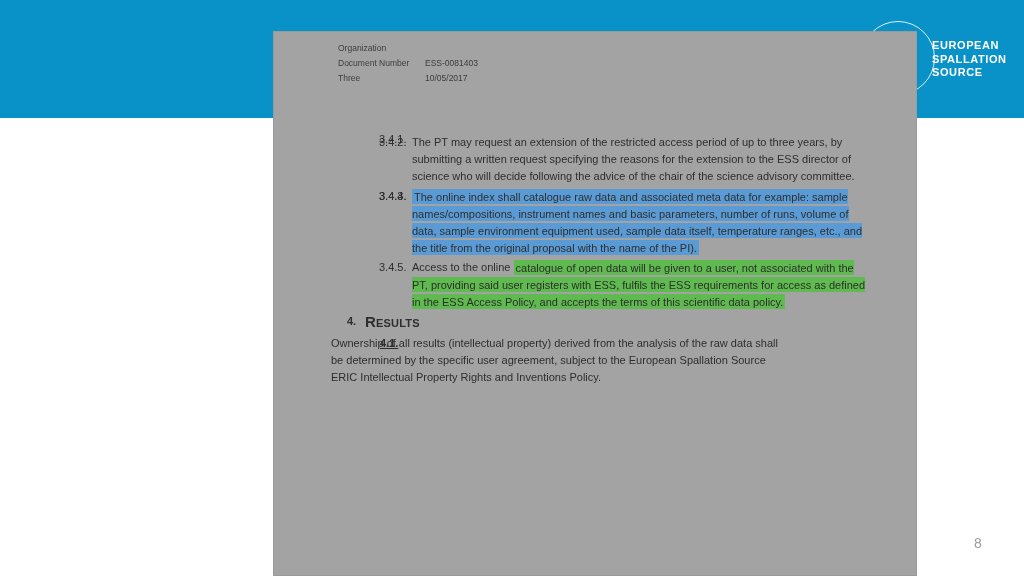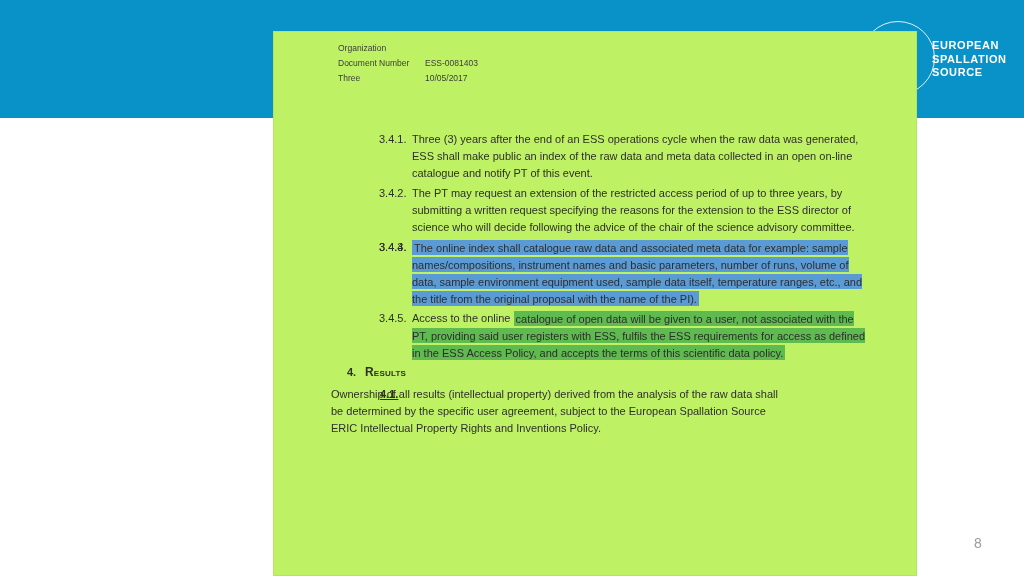--- a/index.html
+++ b/index.html
@@ -19,40 +19,40 @@
     border:1.2px solid rgba(255,255,255,0.85);border-radius:50%;
     box-sizing:border-box;z-index:2;
   }
   .logo-text{
     position:absolute;left:932px;top:39px;z-index:3;
     color:#ffffff;font-size:11px;font-weight:bold;
     letter-spacing:0.6px;line-height:13.5px;white-space:nowrap;
   }
   .page{
     position:absolute;left:273px;top:31px;width:644px;height:545px;
-    background:#bef264;z-index:4;
+    background:#a3a3a3;z-index:4;
     border:1px solid rgba(0,0,0,0.05);box-sizing:border-box;
   }
   .meta{
     position:absolute;left:64px;top:9px;
     font-size:8.5px;color:#3c3c3c;line-height:15px;
   }
   .meta-row{display:flex;}
   .meta-label{width:87px;}
   .meta-value{white-space:nowrap;}
   .clauses{
     position:absolute;left:1px;top:99px;width:644px;
     font-size:11px;line-height:17px;color:#2e2e2e;
   }
   .clause{position:relative;margin-bottom:3px;}
   .clause .num{position:absolute;left:104px;top:0;}
   .clause .body{margin-left:137px;width:458px;}
   .clause.heading{margin-top:2px;margin-bottom:5px;font-weight:bold;}
   .clause.heading .num{left:72px;}
-  .clause.heading .body{margin-left:90px;width:500px;font-variant:small-caps;font-size:12px;letter-spacing:0.2px;}
+  .clause.heading .body{margin-left:90px;width:500px;font-variant:small-caps;font-size:15px;letter-spacing:0.2px;}
   .clause.num-bold .num{left:105px;font-weight:bold;text-decoration:underline;}
   .clause.num-bold .body{margin-left:56px;width:455px;}
   .hl{padding:1.5px 2px;}
   .page-number{
     position:absolute;left:966px;top:535px;width:24px;
     text-align:center;font-size:14px;color:#9b9b9b;z-index:5;
   }
 </style>
 </head>
 <body>
@@ -79,21 +79,20 @@
       <span class="meta-value">ESS-0081403</span>
     </div>
     <div class="meta-row">
       <span class="meta-label">Three</span>
       <span class="meta-value">10/05/2017</span>
     </div>
   </div>
   <div class="clauses">
       <div class="clause sub">
         <span class="num">3.4.1.</span>
-        <div class="body"><span>Three (3) years after the end of an ESS operations cycle when the raw data was generated, ESS shall make public an index of the raw data and meta data collected in an open on-line catalogue and notify PT of this event.</span></div>
       </div>
       <div class="clause sub">
         <span class="num">3.4.2.</span>
         <div class="body"><span>The PT may request an extension of the restricted access period of up to three years, by submitting a written request specifying the reasons for the extension to the ESS director of science who will decide following the advice of the chair of the science advisory committee.</span></div>
       </div>
       <div class="clause sub">
         <span class="num">3.4.3.</span>
       </div>
       <div class="clause sub">
         <span class="num">3.4.4.</span>

